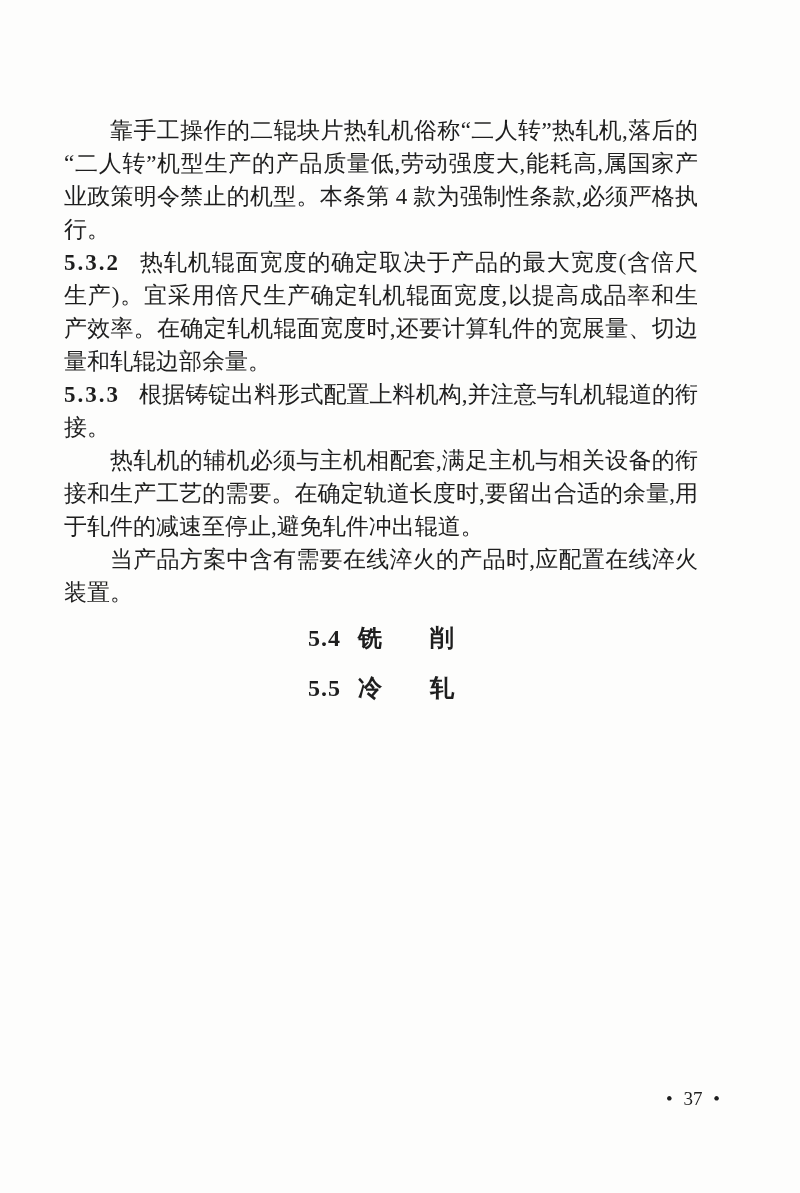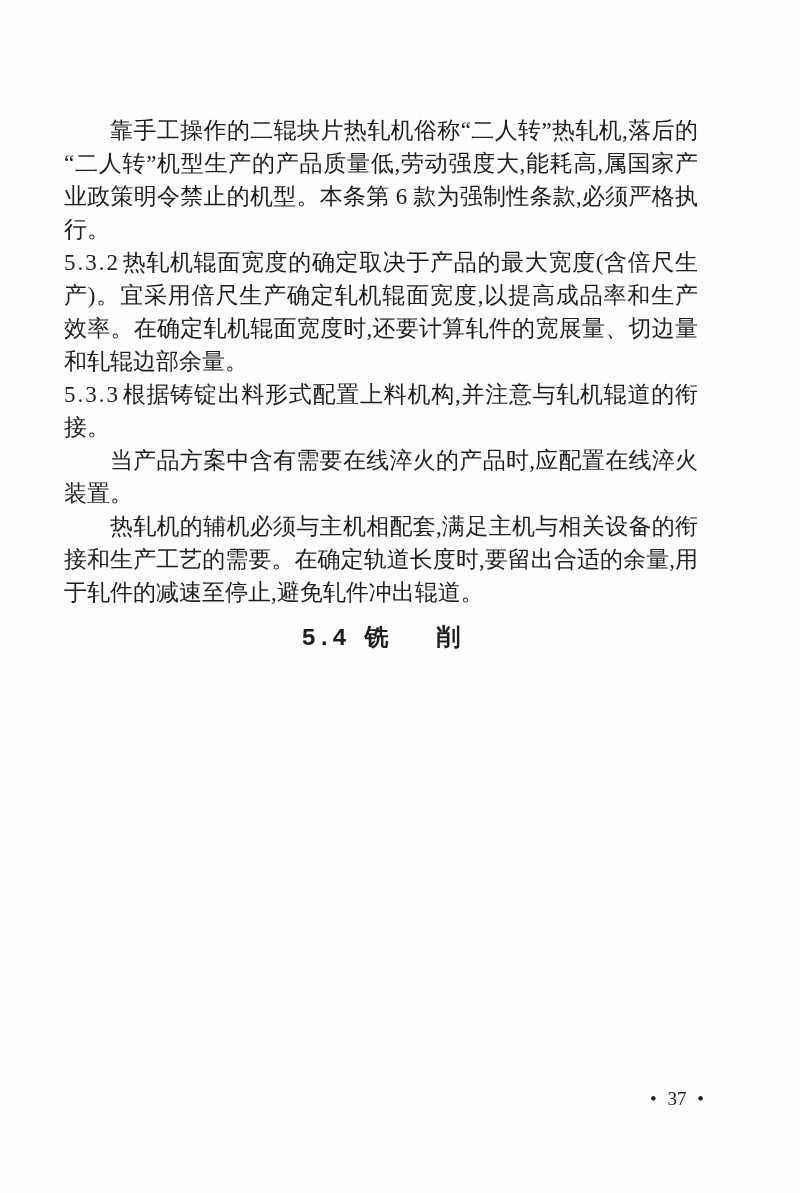--- a/index.html
+++ b/index.html
@@ -25,67 +25,67 @@
     text-align: justify;
   }
   .para {
     margin: 0;
     padding: 0;
   }
   .indent {
     text-indent: 2em;
   }
   .clause-num {
-    font-weight: normal;
+    font-weight: bold;
     letter-spacing: 2px;
-    margin-right: 2px;
+    margin-right: 19px;
     white-space: nowrap;
   }
   .heading {
     margin: 13px 0 17px 0;
     text-align: center;
     font-weight: bold;
     font-size: 24px;
     line-height: 33px;
-    font-family: Liberation Mono, monospace;
   }
   .heading-num {
     letter-spacing: 1px;
     margin-right: 0.7em;
   }
   .page-number {
     position: absolute;
     top: 1088px;
-    left: 624px;
+    left: 640px;
     width: 106px;
     text-align: center;
     font-size: 19px;
     word-spacing: 6px;
     color: #1e1e1e;
   }
 </style>
 </head>
 <body>
 
 <div class="page">
   <main class="text-block">
 
-    <p class="para indent">靠手工操作的二辊块片热轧机俗称“二人转”热轧机,落后的“二人转”机型生产的产品质量低,劳动强度大,能耗高,属国家产业政策明令禁止的机型。本条第 6 款为强制性条款,必须严格执行。</p>
+    <p class="para indent">靠手工操作的二辊块片热轧机俗称“二人转”热轧机,落后的“二人转”机型生产的产品质量低,劳动强度大,能耗高,属国家产业政策明令禁止的机型。本条第 4 款为强制性条款,必须严格执行。</p>
 
     <p class="para"><span class="clause-num">5.3.2</span><span>热轧机辊面宽度的确定取决于产品的最大宽度(含倍尺生产)。宜采用倍尺生产确定轧机辊面宽度,以提高成品率和生产效率。在确定轧机辊面宽度时,还要计算轧件的宽展量、切边量和轧辊边部余量。</span></p>
 
     <p class="para"><span class="clause-num">5.3.3</span><span>根据铸锭出料形式配置上料机构,并注意与轧机辊道的衔接。</span></p>
 
+    <p class="para indent">热轧机的辅机必须与主机相配套,满足主机与相关设备的衔接和生产工艺的需要。在确定轨道长度时,要留出合适的余量,用于轧件的减速至停止,避免轧件冲出辊道。</p>
+
     <p class="para indent">当产品方案中含有需要在线淬火的产品时,应配置在线淬火装置。</p>
-
-    <p class="para indent">热轧机的辅机必须与主机相配套,满足主机与相关设备的衔接和生产工艺的需要。在确定轨道长度时,要留出合适的余量,用于轧件的减速至停止,避免轧件冲出辊道。</p>
 
     <h2 class="heading"><span class="heading-num">5.4</span><span class="heading-title">铣　　削</span></h2>
 
 
 
+    <h2 class="heading"><span class="heading-num">5.5</span><span class="heading-title">冷　　轧</span></h2>
 
 
 
   </main>
 
   <div class="page-number">• 37 •</div>
 </div>
 
 </body></html>

